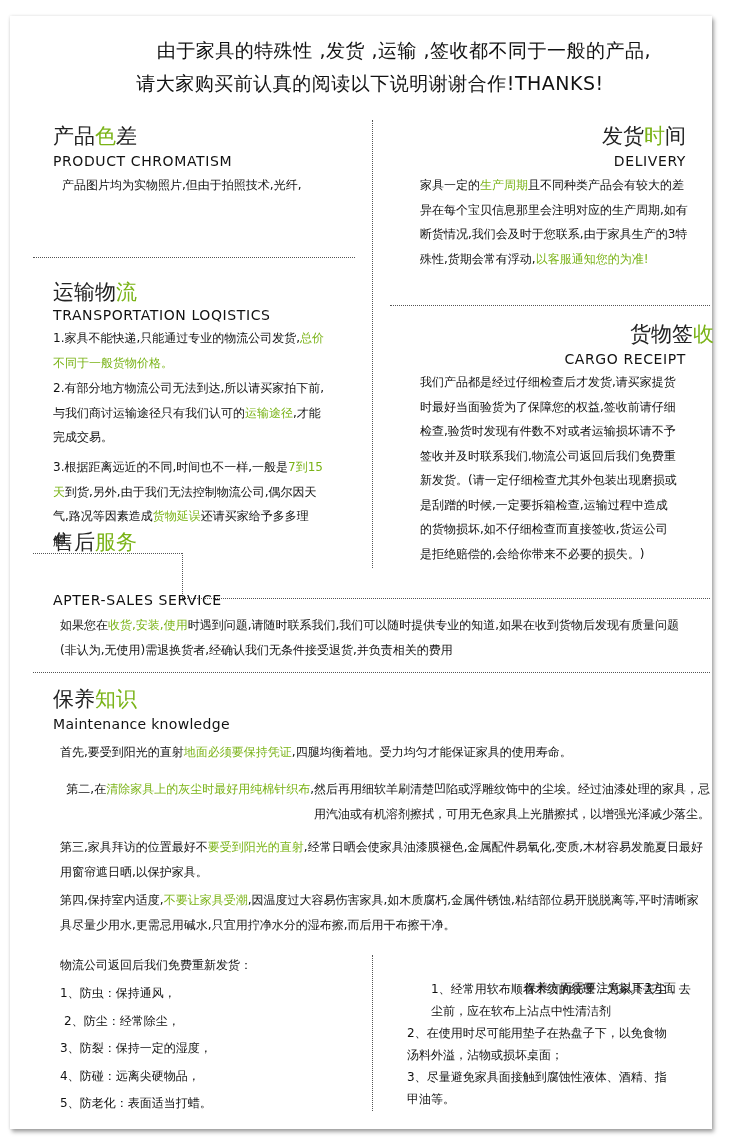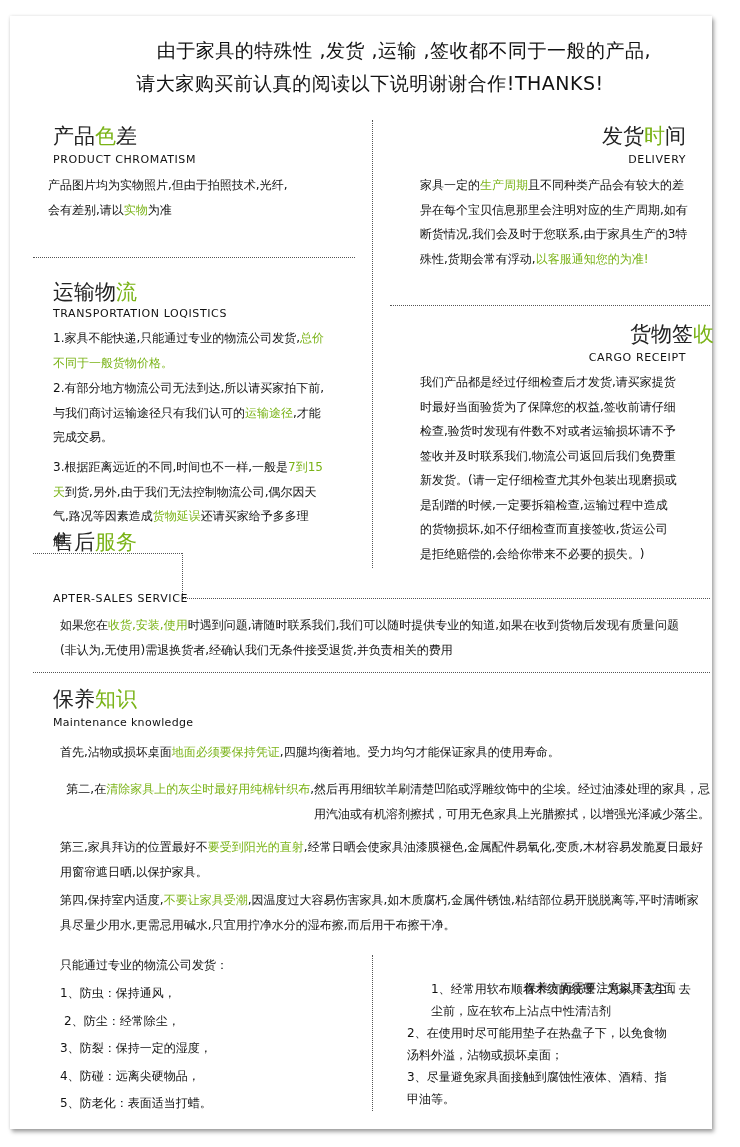--- a/index.html
+++ b/index.html
@@ -4,41 +4,40 @@
 <style>
   html, body { margin: 0; padding: 0; background: #ffffff; }
   body { width: 740px; height: 1147px; position: relative; overflow: hidden;
          font-family: "DejaVu Sans", "Liberation Sans", sans-serif; color: #1a1a1a; }
   .card { position: absolute; left: 10px; top: 16px; width: 702px; height: 1113px;
           background: #fff; box-shadow: 2px 3px 4px rgba(0,0,0,0.35), 0 0 3px rgba(0,0,0,0.12); }
   .abs { position: absolute; }
   .g { color: #7ab317; }
   .headline { left: 0; width: 740px; text-align: center; font-size: 19px; letter-spacing: 0.5px; color: #111; }
   .sec-title { font-size: 21px; color: #222; white-space: nowrap; }
-  .sec-sub { font-size: 11px; letter-spacing: 0.6px; color: #111; white-space: nowrap; }
+  .sec-sub { font-size: 14px; letter-spacing: 0.6px; color: #111; white-space: nowrap; }
   .para { font-size: 12px; line-height: 24.5px; color: #111; }
   .para p { margin: 0; }
   .dots-h { position: absolute; height: 0; border-top: 1px dotted #555; }
   .dots-v { position: absolute; width: 0; border-left: 1px dotted #555; }
   .right { text-align: right; }
   .list { font-size: 12px; color: #111; }
 </style>
 </head>
 <body>
 
 <div class="card"></div>
 
 <div class="abs headline" style="top:38px;margin-left:34px;">由于家具的特殊性 ,发货 ,运输 ,签收都不同于一般的产品,</div>
 <div class="abs headline" style="top:71px;">请大家购买前认真的阅读以下说明谢谢合作!THANKS!</div>
 
 <div class="abs sec-title" style="left:53px; top:122px;"><span>产品</span><span class="g">色</span><span>差</span></div>
 <div class="abs sec-sub" style="left:53px; top:153px;">PRODUCT CHROMATISM</div>
-<div class="abs para" style="left:48px; top:173px; width:300px;">
+<div class="abs para" style="left:62px; top:173px; width:300px;">
   <p>产品图片均为实物照片,但由于拍照技术,光纤,</p>
-  <p><span>会有差别,请以</span><span class="g">实物</span><span>为准</span></p>
 </div>
 <div class="dots-h" style="left:33px; top:257px; width:322px;"></div>
 
 <div class="dots-v" style="left:372px; top:120px; height:448px;"></div>
 
 <div class="abs sec-title right" style="left:480px; width:206px; top:122px;"><span>发货</span><span class="g">时</span><span>间</span></div>
 <div class="abs sec-sub right" style="left:480px; width:206px; top:153px;">DELIVERY</div>
 <div class="abs para" style="left:420px; top:173px; width:268px;"><span>家具一定的</span><span class="g">生产周期</span><span>且不同种类产品会有较大的差异在每个宝贝信息那里会注明对应的生产周期,如有断货情况,我们会及时于您联系,由于家具生产的3特殊性,货期会常有浮动,</span><span class="g">以客服通知您的为准!</span></div>
 <div class="dots-h" style="left:390px; top:305px; width:320px;"></div>
 
@@ -55,26 +54,26 @@
 <div class="dots-h" style="left:33px; top:553px; width:149px;"></div>
 <div class="dots-v" style="left:182px; top:553px; height:45px;"></div>
 <div class="dots-h" style="left:182px; top:598px; width:528px;"></div>
 <div class="abs sec-title" style="left:53px; top:528px;"><span>售后</span><span class="g">服务</span></div>
 <div class="abs sec-sub" style="left:53px; top:592px;">APTER-SALES SERVICE</div>
 <div class="abs para" style="left:60px; top:613px; width:630px;"><span>如果您在</span><span class="g">收货,安装,使用</span><span>时遇到问题,请随时联系我们,我们可以随时提供专业的知道,如果在收到货物后发现有质量问题(非认为,无使用)需退换货者,经确认我们无条件接受退货,并负责相关的费用</span></div>
 <div class="dots-h" style="left:33px; top:672px; width:677px;"></div>
 
 <div class="abs sec-title" style="left:53px; top:685px;"><span>保养</span><span class="g">知识</span></div>
 <div class="abs sec-sub" style="left:53px; top:716px; letter-spacing:0.3px;">Maintenance knowledge</div>
-<div class="abs para" style="left:60px; top:740px; width:650px;"><span>首先,沾物或损坏桌面</span><span class="g">地面必须要保持凭证</span><span>,四腿均衡着地。受力均匀才能保证家具的使用寿命。</span></div>
+<div class="abs para" style="left:60px; top:740px; width:650px;"><span>首先,要受到阳光的直射</span><span class="g">地面必须要保持凭证</span><span>,四腿均衡着地。受力均匀才能保证家具的使用寿命。</span></div>
 <div class="abs para" style="left:60px; top:777px; width:650px;text-align:right;"><span>第二,在</span><span class="g">清除家具上的灰尘时最好用纯棉针织布</span><span>,然后再用细软羊刷清楚凹陷或浮雕纹饰中的尘埃。经过油漆处理的家具，忌用汽油或有机溶剂擦拭，可用无色家具上光腊擦拭，以增强光泽减少落尘。</span></div>
 <div class="abs para" style="left:60px; top:835px; width:650px;"><span>第三,家具拜访的位置最好不</span><span class="g">要受到阳光的直射</span><span>,经常日晒会使家具油漆膜褪色,金属配件易氧化,变质,木材容易发脆夏日最好用窗帘遮日晒,以保护家具。</span></div>
 <div class="abs para" style="left:60px; top:888px; width:650px;"><span>第四,保持室内适度,</span><span class="g">不要让家具受潮</span><span>,因温度过大容易伤害家具,如木质腐朽,金属件锈蚀,粘结部位易开脱脱离等,平时清晰家具尽量少用水,更需忌用碱水,只宜用拧净水分的湿布擦,而后用干布擦干净。</span></div>
 
-<div class="abs list" style="left:60px; top:957px;">只能通过专业的物流公司发货：</div>
+<div class="abs list" style="left:60px; top:957px;">物流公司返回后我们免费重新发货：</div>
 <div class="abs list" style="left:60px; top:985px;">1、防虫：保持通风，</div>
 <div class="abs list" style="left:64px; top:1013px;">2、防尘：经常除尘，</div>
 <div class="abs list" style="left:60px; top:1040px;">3、防裂：保持一定的湿度，</div>
 <div class="abs list" style="left:60px; top:1068px;">4、防碰：远离尖硬物品，</div>
 <div class="abs list" style="left:60px; top:1095px;">5、防老化：表面适当打蜡。</div>
 
 <div class="dots-v" style="left:372px; top:955px; height:156px;"></div>
 
 <div class="abs list right" style="left:400px; width:276px; top:957px;margin-top:23px;">保养方面需要注意以下3方面</div>
 <div class="abs para" style="left:407px; top:978px; width:270px; line-height:22px;margin-left:24px;">1、经常用软布顺着木纹的纹理，为家具去尘，去尘前，应在软布上沾点中性清洁剂</div>

